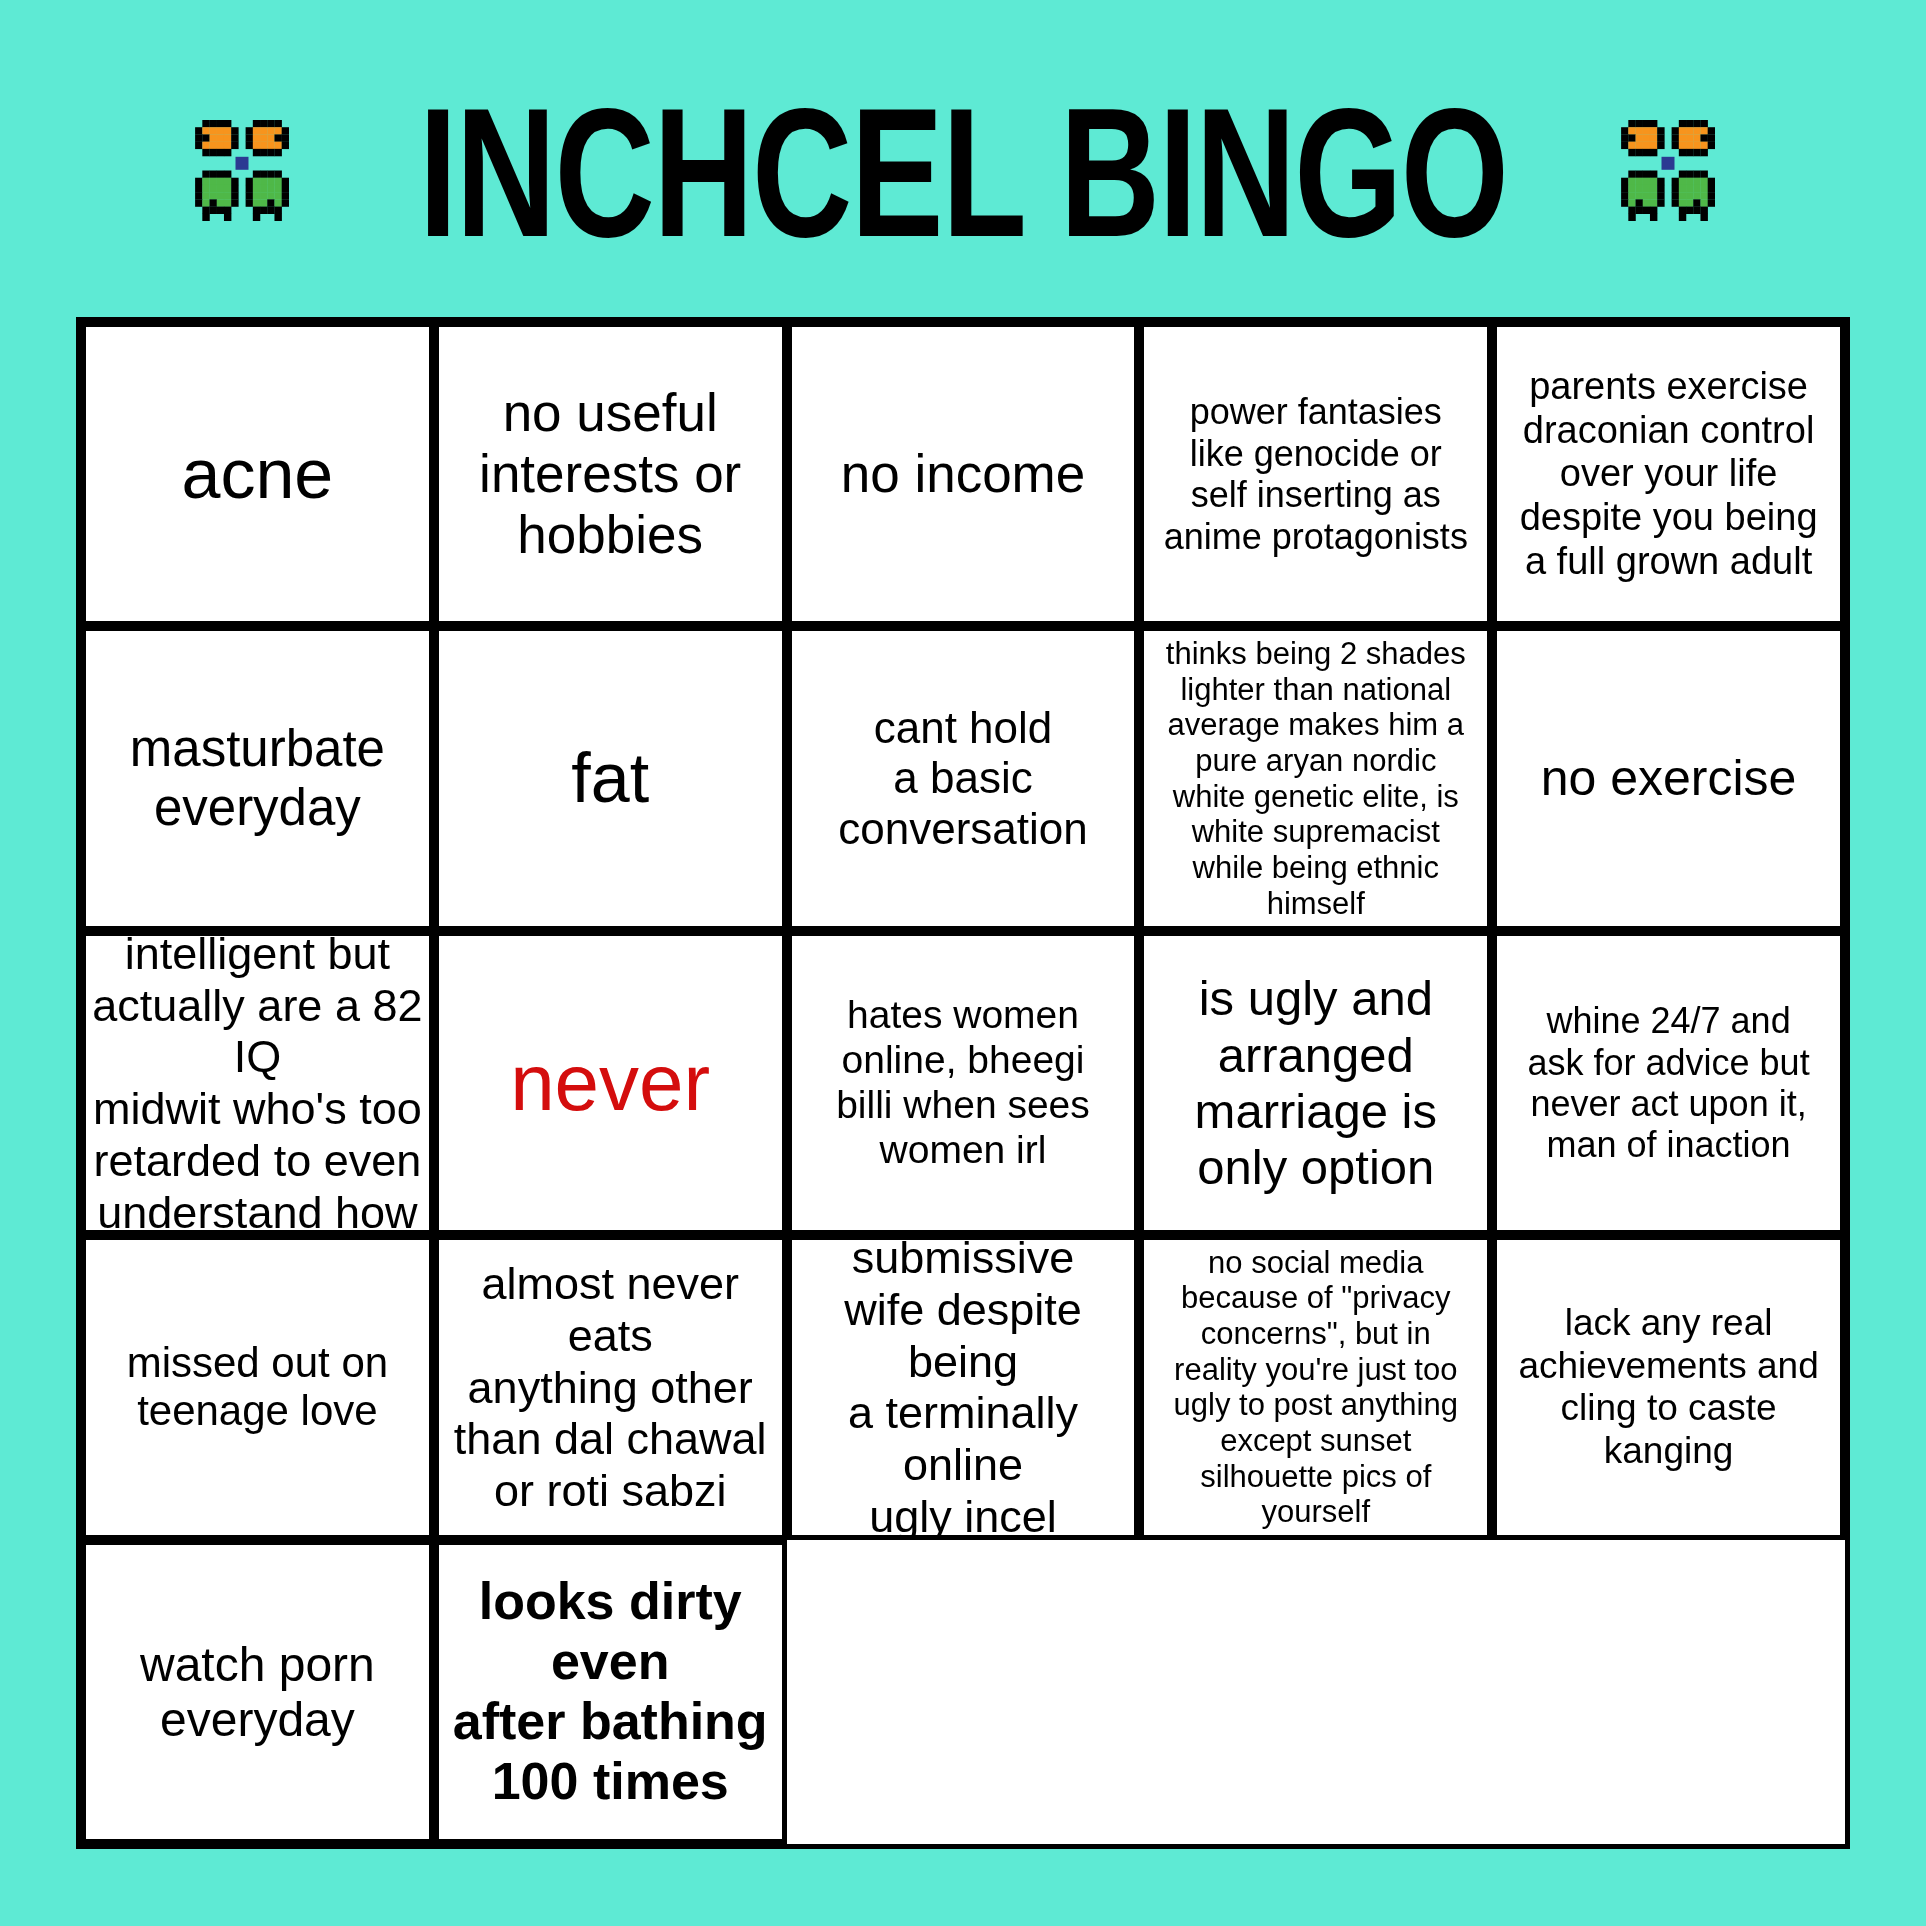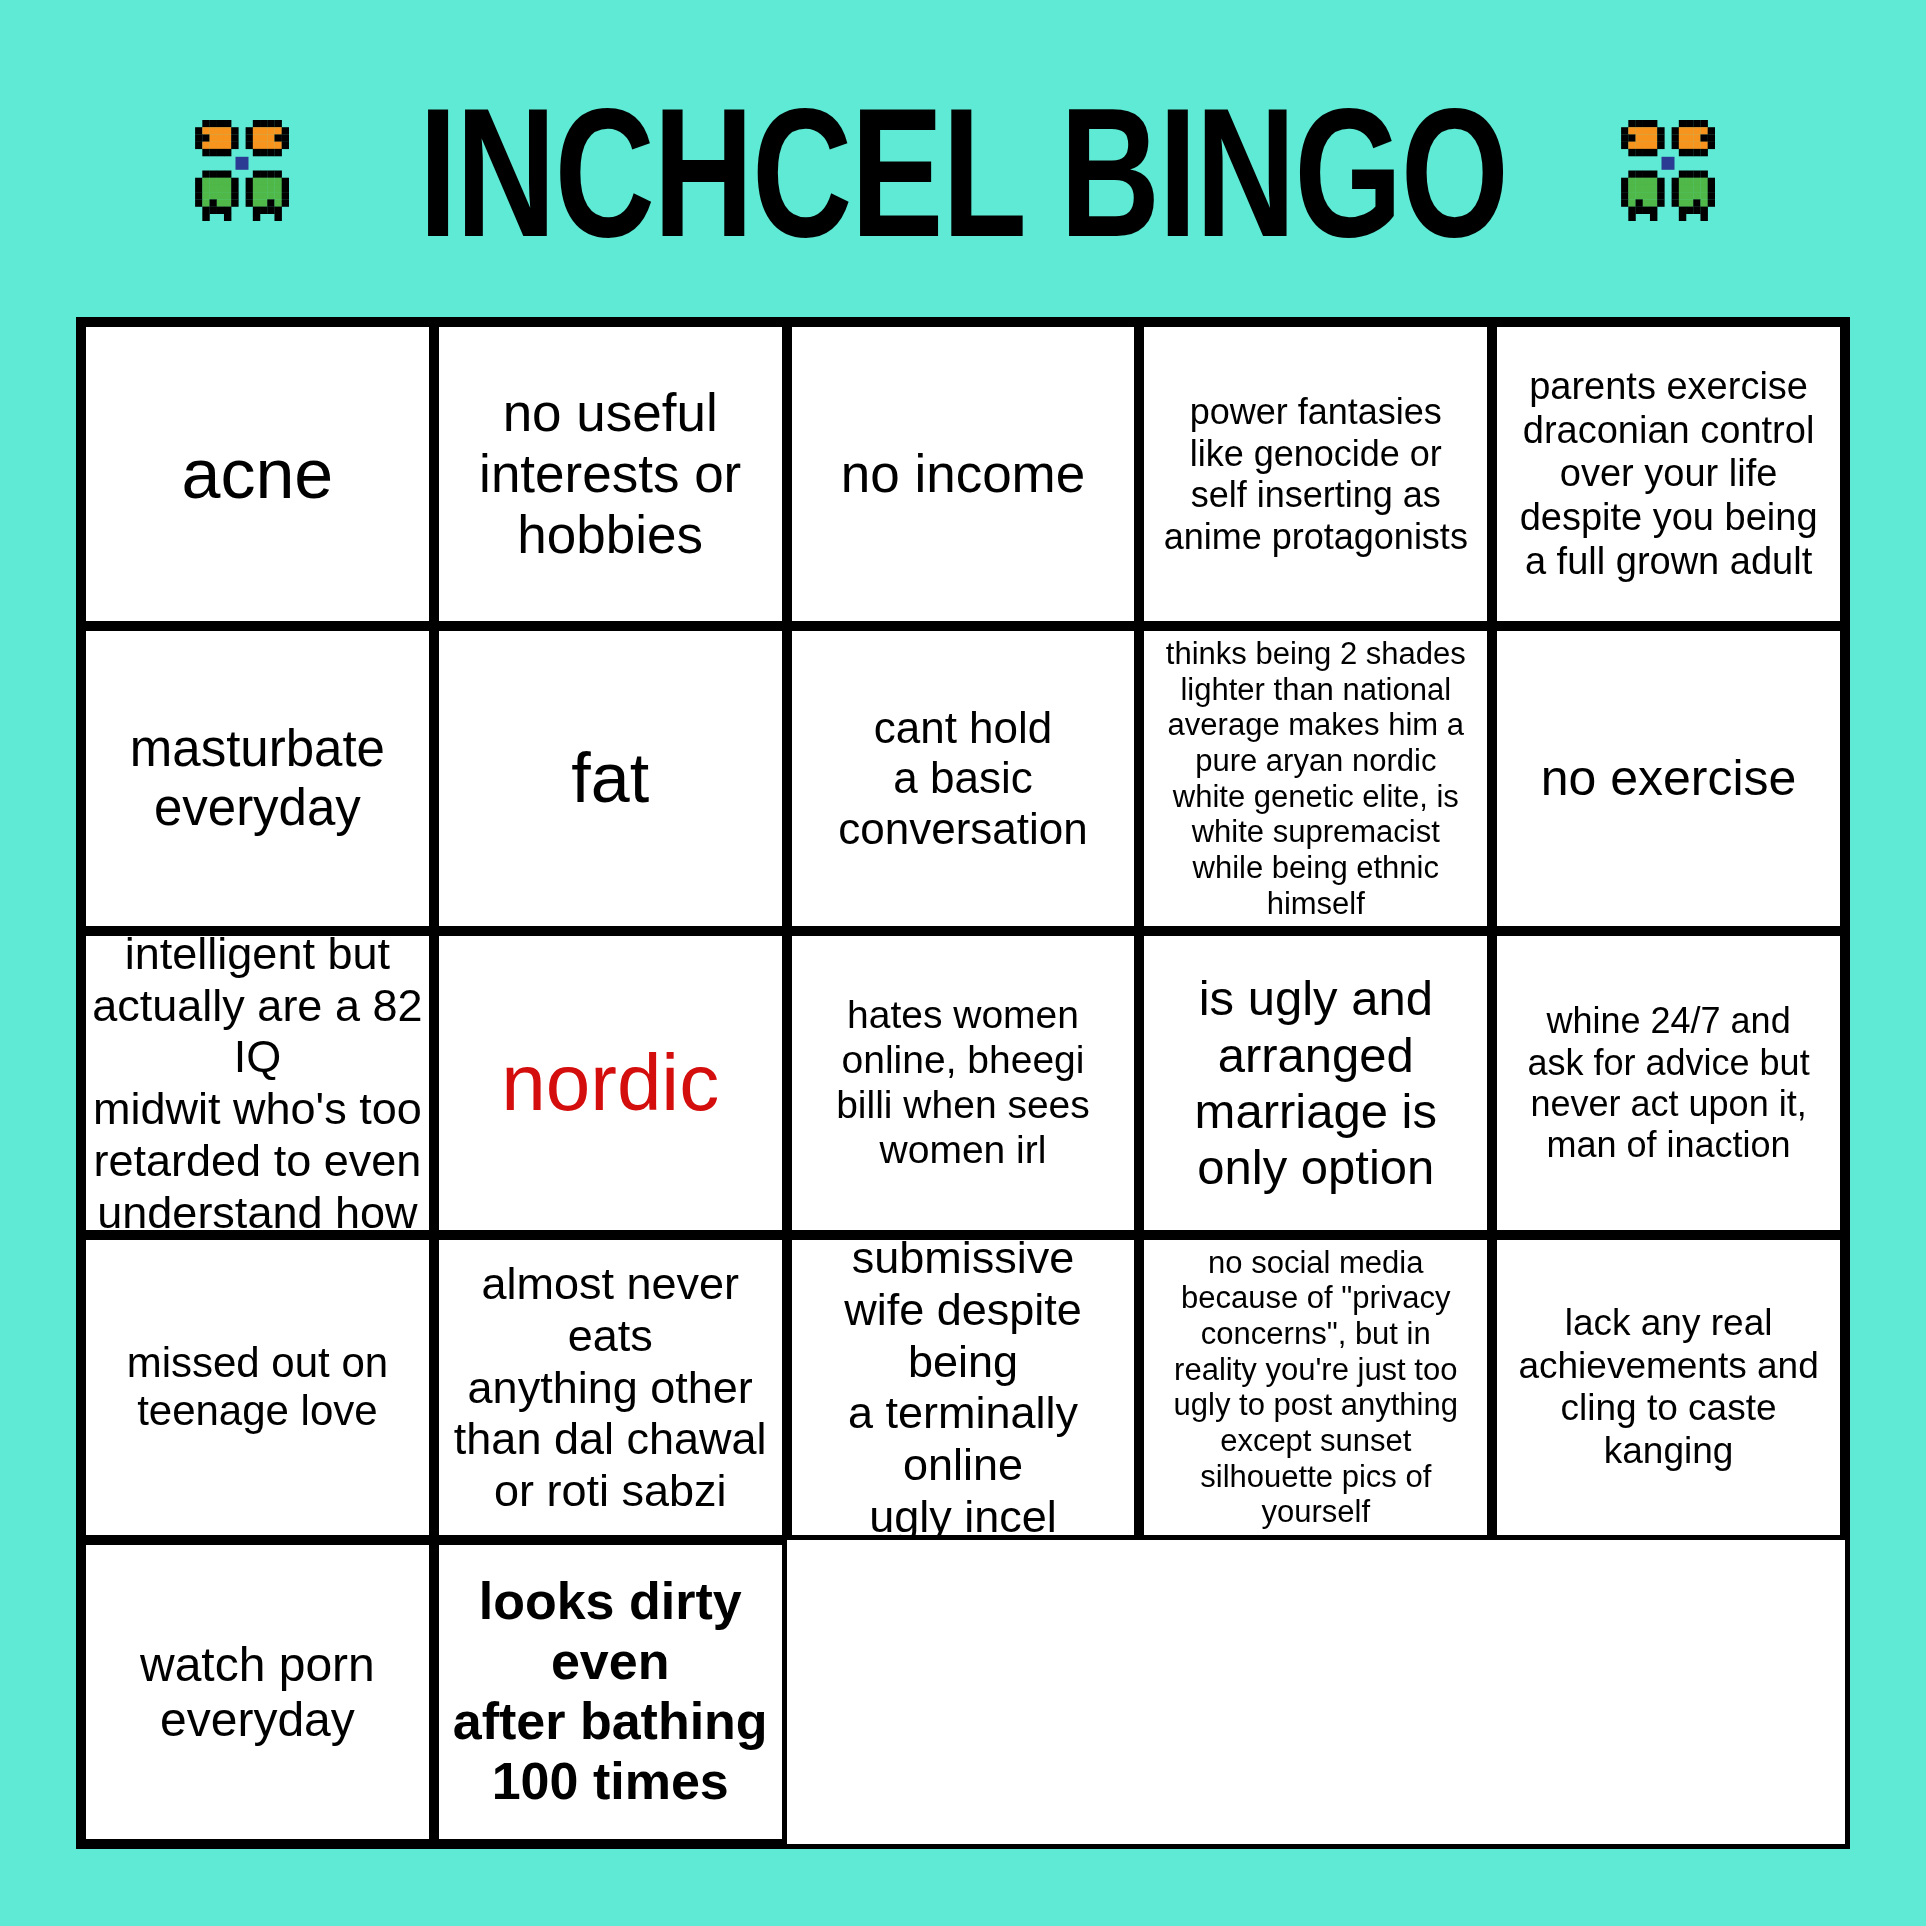--- a/index.html
+++ b/index.html
@@ -365,21 +365,21 @@
 himself</div>
 
     <div class="cell fs89">no exercise</div>
     <div class="cell fs64">believe you're
 intelligent but
 actually are a 82 IQ
 midwit who's too
 retarded to even
 understand how
 retarded you are</div>
-    <div class="cell fs144 red">nordic</div>
+    <div class="cell fs144 red">never</div>
     <div class="cell fs70">hates women
 online, bheegi
 billi when sees
 women irl</div>
     <div class="cell fs88">is ugly and
 arranged
 marriage is
 only option</div>
 
     <div class="cell fs65">whine 24/7 and

